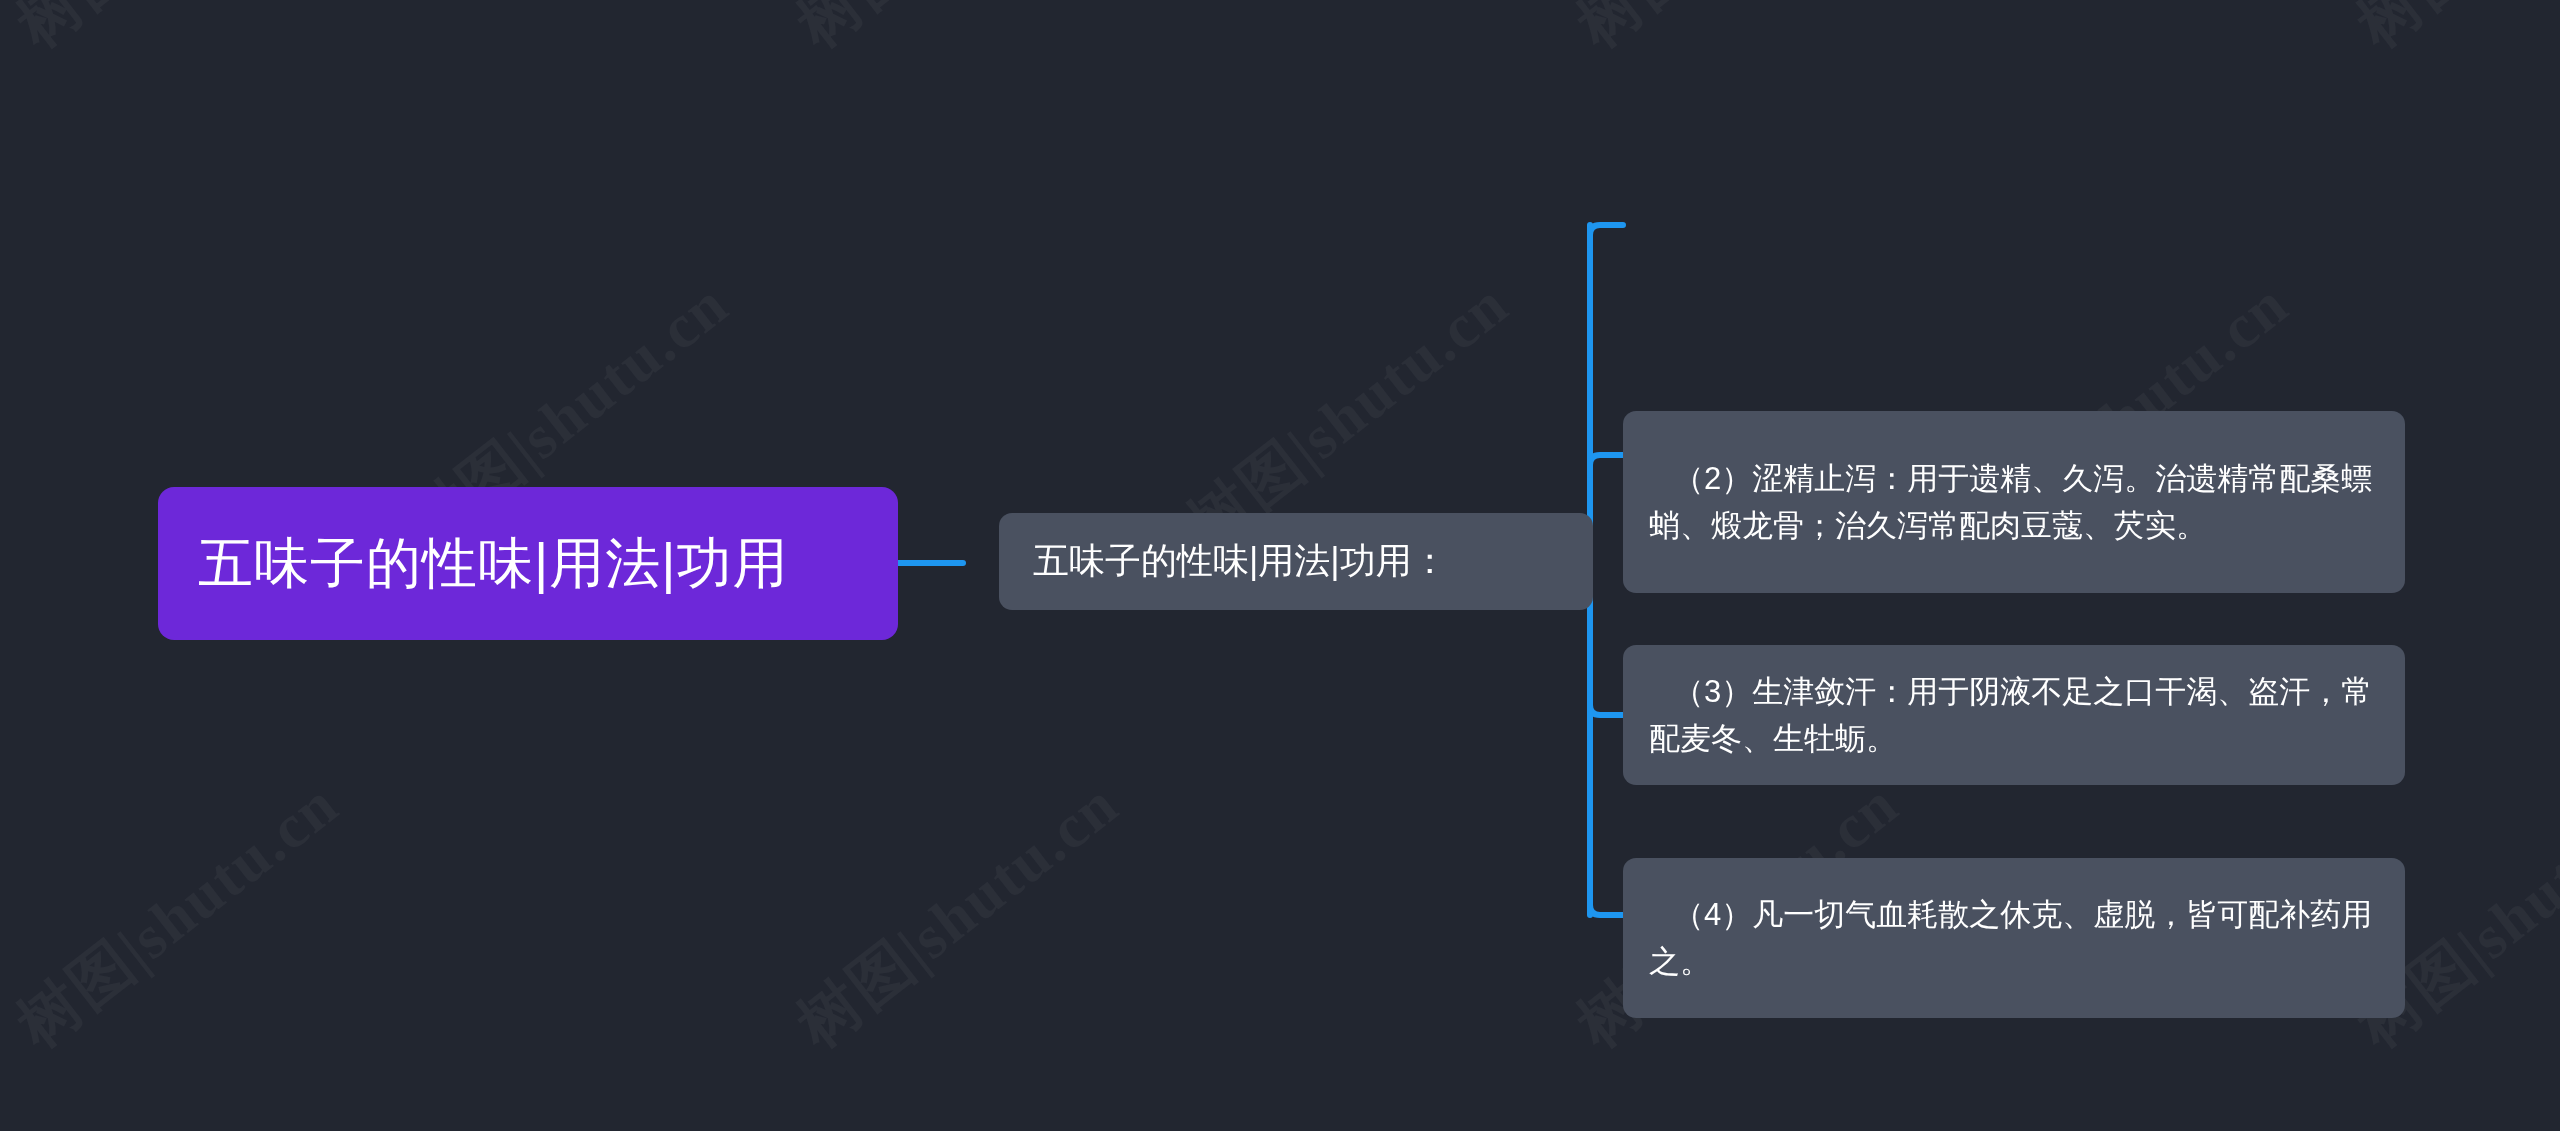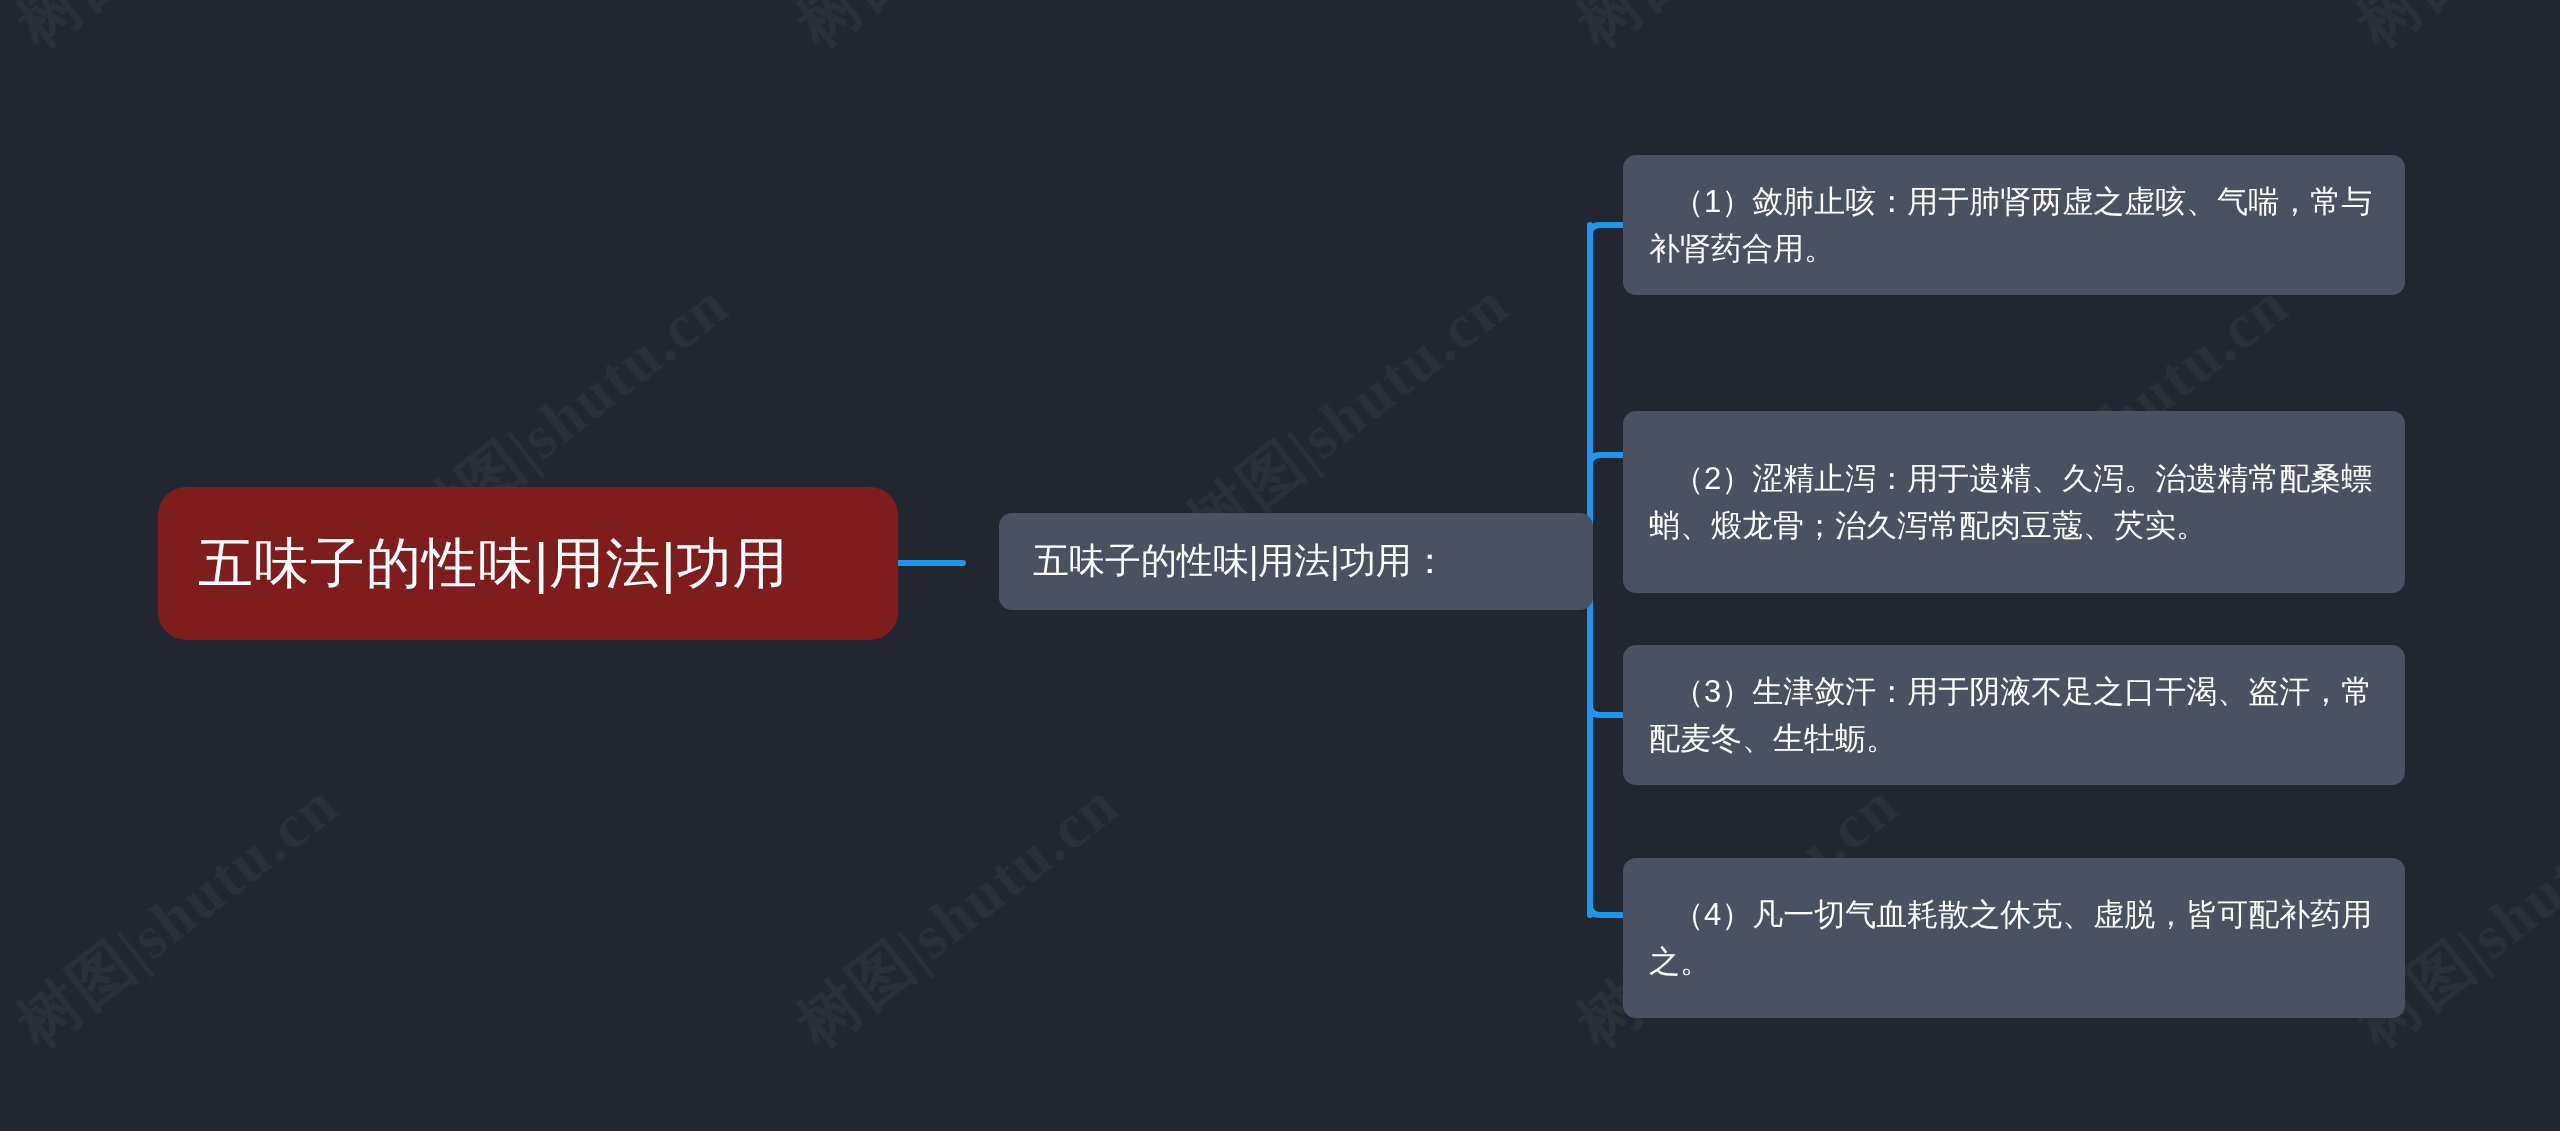--- a/index.html
+++ b/index.html
@@ -56,22 +56,22 @@
     display: flex;
     align-items: center;
     color: #ffffff;
   }
 
   #root-node {
     left: 158px;
     top: 487px;
     width: 740px;
     height: 153px;
-    background: #7f1d1d;
-    border-radius: 28px;
+    background: #6d28d9;
+    border-radius: 16px;
     padding: 0 40px;
   }
   #root-node .node-text {
     font-size: 55px;
     line-height: 1.25;
     font-weight: 400;
     letter-spacing: 1px;
     white-space: nowrap;
   }
 
@@ -148,23 +148,20 @@
   </svg>
 
   <div class="node" id="root-node">
     <span class="node-text">五味子的性味|用法|功用</span>
   </div>
 
   <div class="node" id="branch-node">
     <span class="node-text">五味子的性味|用法|功用：</span>
   </div>
 
-  <div class="node leaf-node" id="leaf-node-1">
-    <span class="node-text">（1）敛肺止咳：用于肺肾两虚之虚咳、气喘，常与补肾药合用。</span>
-  </div>
 
   <div class="node leaf-node" id="leaf-node-2">
     <span class="node-text">（2）涩精止泻：用于遗精、久泻。治遗精常配桑螵蛸、煅龙骨；治久泻常配肉豆蔻、芡实。</span>
   </div>
 
   <div class="node leaf-node" id="leaf-node-3">
     <span class="node-text">（3）生津敛汗：用于阴液不足之口干渴、盗汗，常配麦冬、生牡蛎。</span>
   </div>
 
   <div class="node leaf-node" id="leaf-node-4">

